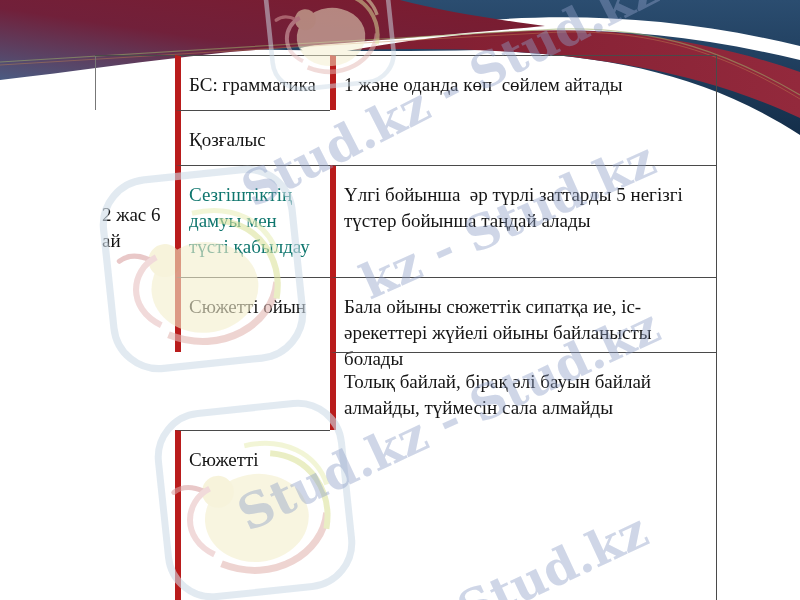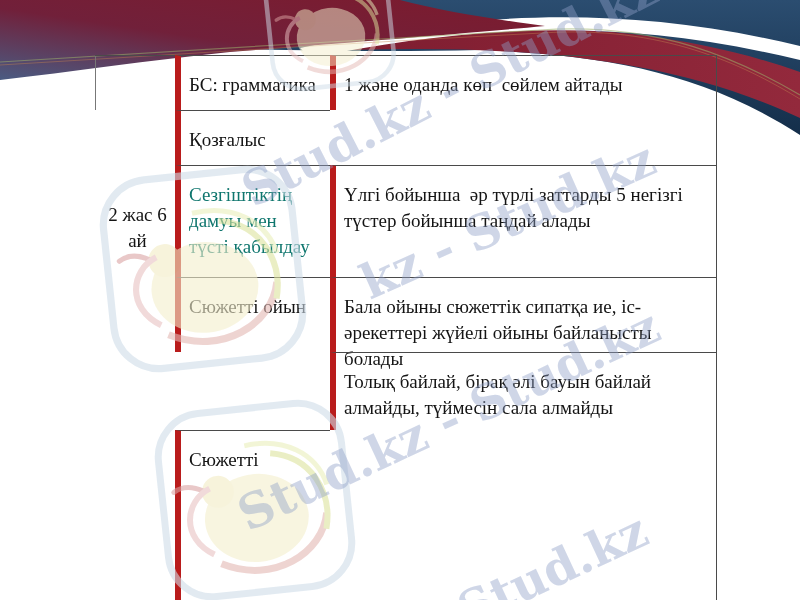--- a/index.html
+++ b/index.html
@@ -15,21 +15,21 @@
     position:absolute;left:95px;top:55px;width:622px;height:545px;z-index:2;
     display:grid;
     grid-template-columns:80px 155px 387px;
     grid-template-rows:55px 55px 112px 75px 78px 1fr;
     border-right:1px solid #4a4a4a;
     box-sizing:border-box;
     font-size:19px;line-height:26px;
   }
   .t-cell{box-sizing:border-box;white-space:pre-wrap;background:transparent;}
   .t-cell.cat,.t-cell.desc{border-top:1px solid #4a4a4a;border-left:6px solid #b91c1c;padding:16px 8px 4px 8px;}
-  .t-cell.age{border-top:1px solid #4a4a4a;padding:146px 2px 0 7px;text-align:center;}
+  .t-cell.age{border-top:1px solid #4a4a4a;padding:146px 2px 0 7px;}
   .t-cell.muted{color:#0f766e;}
   .left-border-seg{position:absolute;left:95px;top:55px;width:1px;height:55px;background:#777;z-index:2;}
   
   .wm-svg{position:absolute;left:0;top:0;z-index:3;pointer-events:none;}
   .wm-text{
     font-family:"DejaVu Serif","Liberation Serif",serif;
     font-weight:bold;font-size:48px;fill:#8fa0c8;opacity:0.42;
   }
 </style>
 </head>

